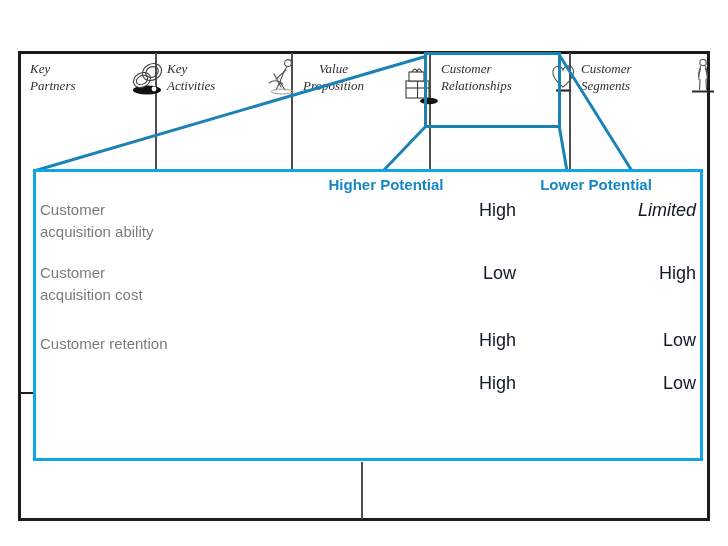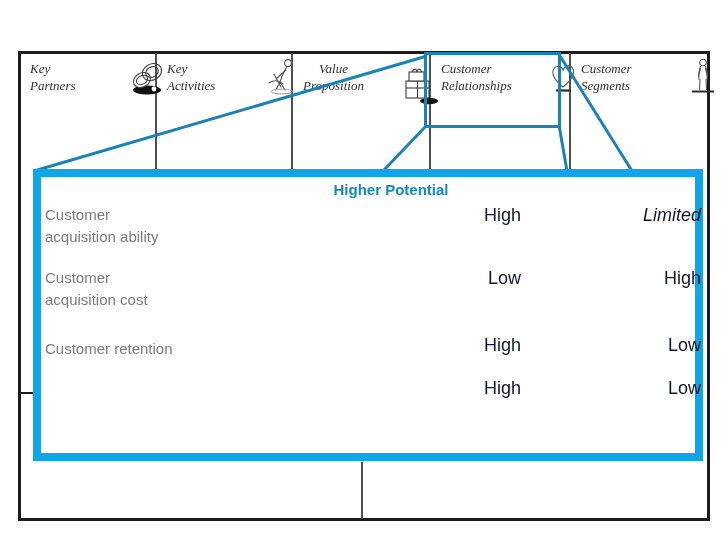--- a/index.html
+++ b/index.html
@@ -28,21 +28,21 @@
   
   #highlight-box{
     left:424px;top:52px;width:137px;height:76px;
     border:3px solid #1b82b6;box-sizing:border-box;z-index:6;background:transparent;
   }
   #callout-lines{left:0;top:0;z-index:5;pointer-events:none;}
 
   
   #detail-panel{
     left:33px;top:169px;width:670px;height:292px;
-    background:#ffffff;border:8px solid #0ea5e9;box-sizing:border-box;z-index:10;
+    background:#ffffff;border:3px solid #0ea5e9;box-sizing:border-box;z-index:10;
   }
   .col-header{
     position:absolute;font-size:15px;font-weight:bold;color:#1787c4;text-align:center;
   }
   .row-label{
     position:absolute;left:4px;width:252px;font-size:15px;line-height:22px;
     color:#7b7b7b;white-space:pre-line;text-align:left;
   }
   .row-val{
     position:absolute;font-size:18px;line-height:22px;color:#0f172a;text-align:right;
@@ -141,20 +141,21 @@
     <line x1="427" y1="56" x2="34" y2="171"></line>
     <line x1="427" y1="125" x2="383" y2="171"></line>
     <line x1="559" y1="125" x2="567" y2="171"></line>
     <line x1="560" y1="56" x2="632" y2="171"></line>
   </g>
 </svg>
 
 <div id="detail-panel" class="abs">
 
   <div class="col-header c1" style="top:4px;">Higher Potential</div>
+  <div class="col-header c2" style="top:4px;">Lower Potential</div>
 
   <div class="row-label" style="top:27px;">Customer
 acquisition ability</div>
   <div class="row-val c1" style="top:27px;">High</div>
   <div class="row-val c2" style="top:27px;font-style:italic;">Limited</div>
 
   <div class="row-label" style="top:90px;">Customer
 acquisition cost</div>
   <div class="row-val c1" style="top:90px;">Low</div>
   <div class="row-val c2" style="top:90px;">High</div>

